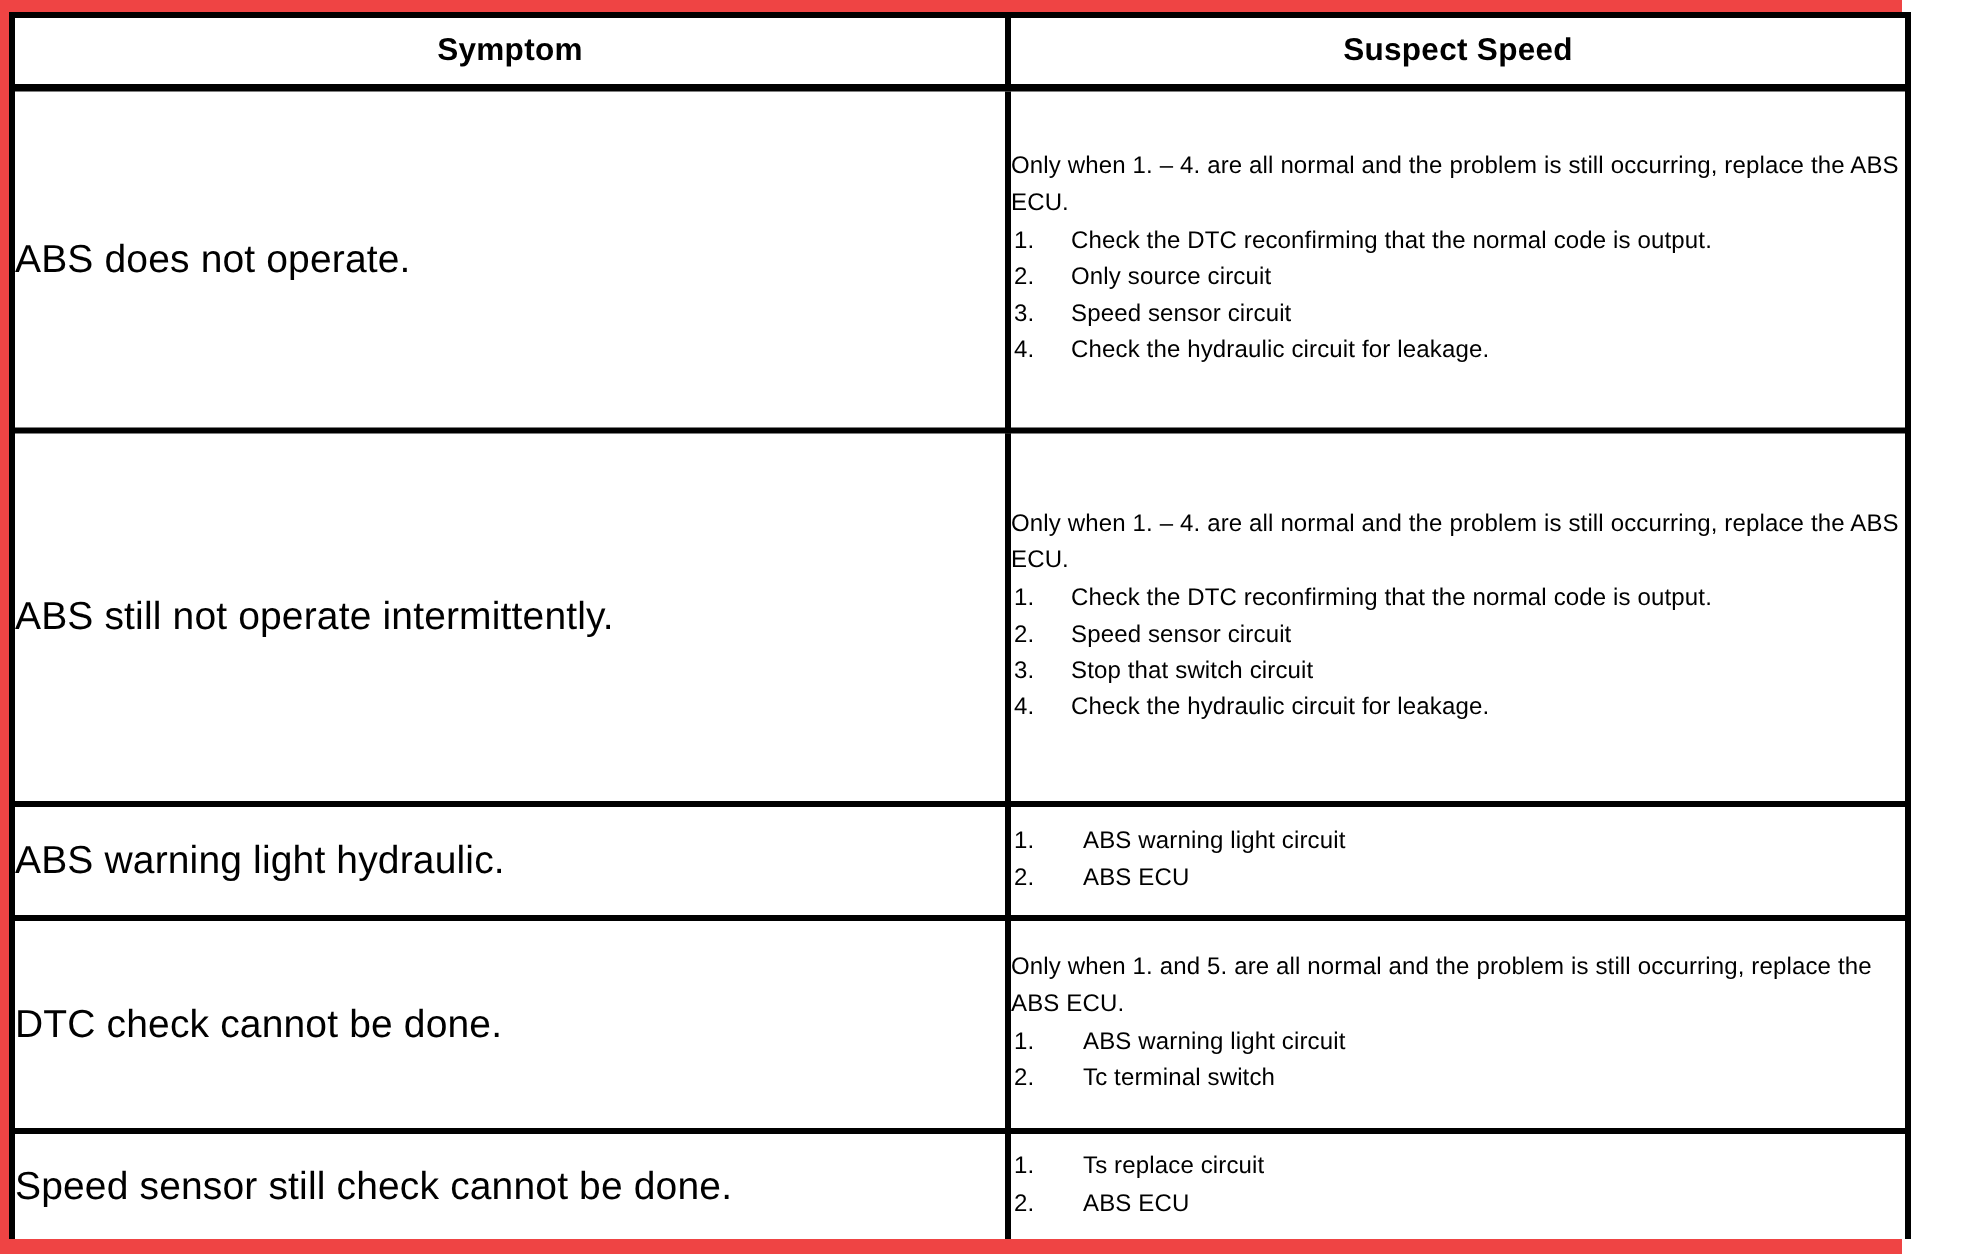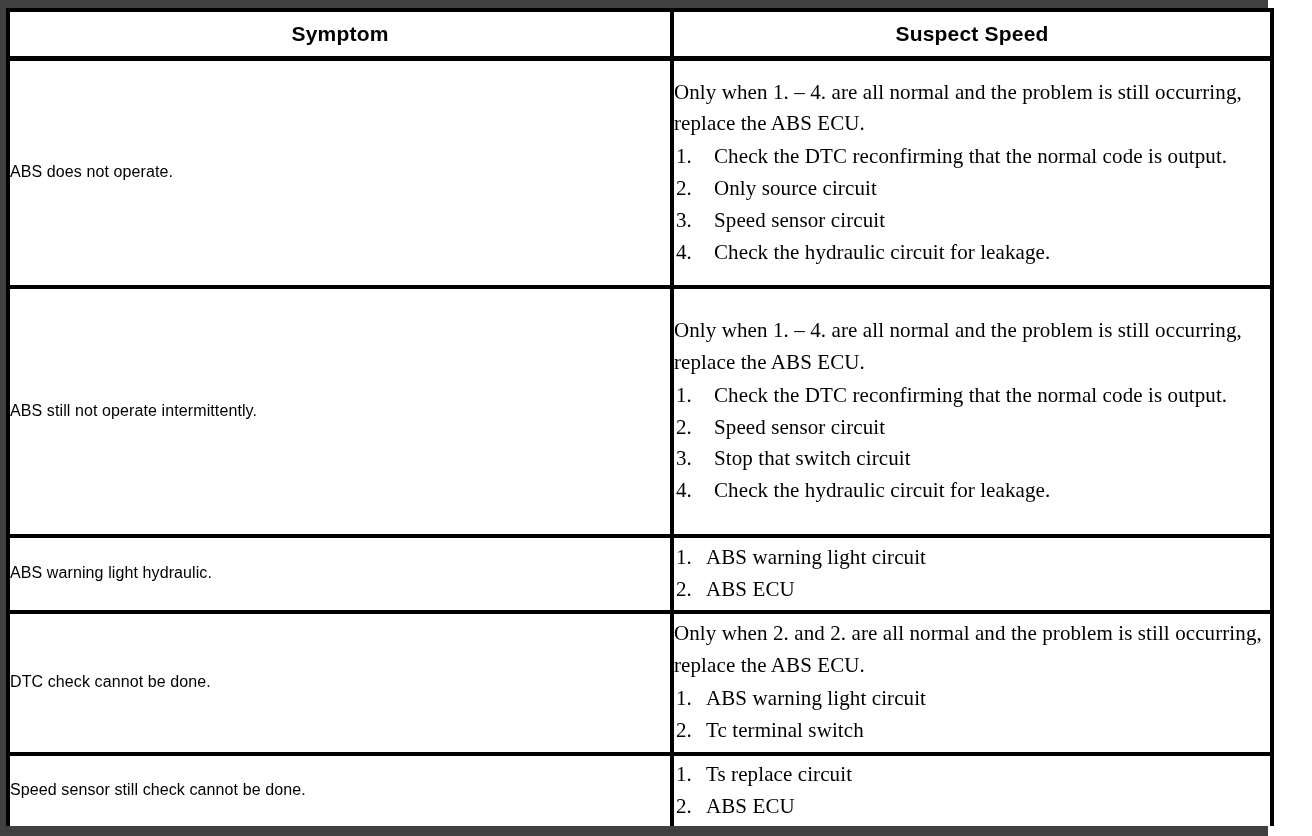--- a/index.html
+++ b/index.html
@@ -13,21 +13,21 @@
     height: 836px;
     font-family: "Liberation Sans", "DejaVu Sans", sans-serif;
     color: #000000;
     overflow: hidden;
   }
 
   .page {
     position: relative;
     width: 1268px;
     height: 836px;
-    background: #404040;
+    background: #ef4444;
   }
 
   
   .tbl-wrap {
     position: absolute;
     left: 6px;
     top: 8px;
     width: 1268px;
     height: 818px;
     border: 4px solid #000000;
@@ -74,33 +74,32 @@
     text-align: center;
     font-size: 21px;
     line-height: 1.2;
     height: 44px;
     letter-spacing: 0.2px;
   }
 
   
   .sym-cell {
     padding: 0 14px;
-    font-size: 16px;
+    font-size: 26px;
     line-height: 1.3;
     letter-spacing: 0.1px;
   }
 
   
   .sus-cell {
     padding: 10px 14px 10px 12px;
-    font-size: 21px;
+    font-size: 16px;
     line-height: 1.52;
     letter-spacing: 0.1px;
     vertical-align: middle;
-    font-family: Liberation Serif, serif;
   }
 
   .sus-intro {
     margin: 0 0 1px 0;
     padding: 0;
   }
 
   ol.sus-list {
     margin: 0;
     padding: 0;
@@ -116,21 +115,21 @@
   ol.sus-list > li::before {
     content: counter(susitem) ".";
     position: absolute;
     left: 2px;
     top: 0;
     width: 28px;
     text-align: left;
   }
   
   .sus-cell.compact ol.sus-list > li {
-    padding-left: 32px;
+    padding-left: 48px;
   }
 
   
   tr.r1 { height: 228px; }
   tr.r2 { height: 249px; }
   tr.r3 { height: 76px; }
   tr.r4 { height: 142px; }
   tr.r5 { height: 72px; }
 </style>
 </head>
@@ -183,21 +182,21 @@
             <ol class="sus-list">
               <li>ABS warning light circuit</li>
               <li>ABS ECU</li>
             </ol>
           </td>
         </tr>
 
         <tr class="body-row r4">
           <td class="sym-cell col-sym">DTC check cannot be done.</td>
           <td class="sus-cell compact">
-            <p class="sus-intro">Only when 2. and 2. are all normal and the problem is still occurring, replace the ABS ECU.</p>
+            <p class="sus-intro">Only when 1. and 5. are all normal and the problem is still occurring, replace the ABS ECU.</p>
             <ol class="sus-list">
               <li>ABS warning light circuit</li>
               <li>Tc terminal switch</li>
             </ol>
           </td>
         </tr>
 
         <tr class="body-row r5 last">
           <td class="sym-cell col-sym">Speed sensor still check cannot be done.</td>
           <td class="sus-cell compact">

